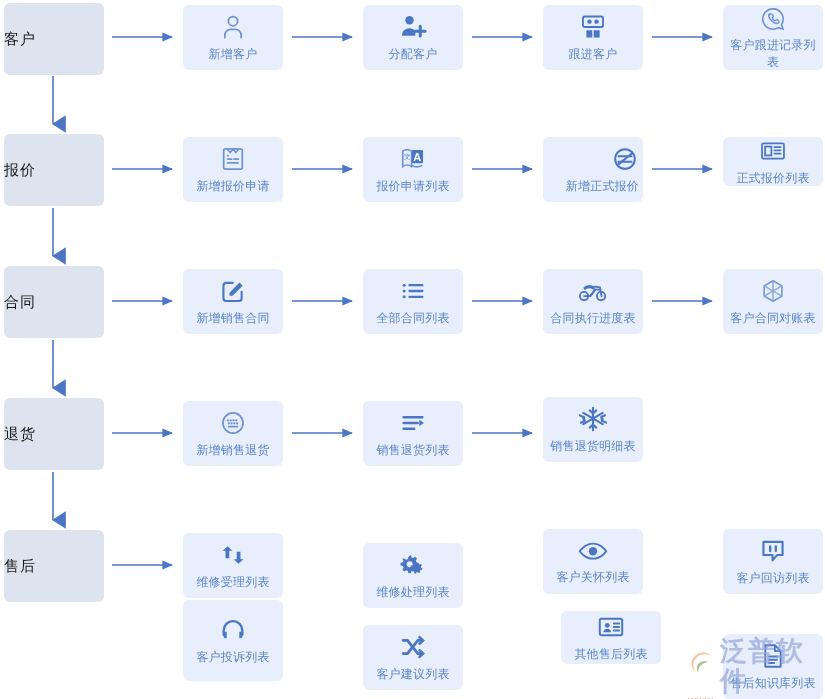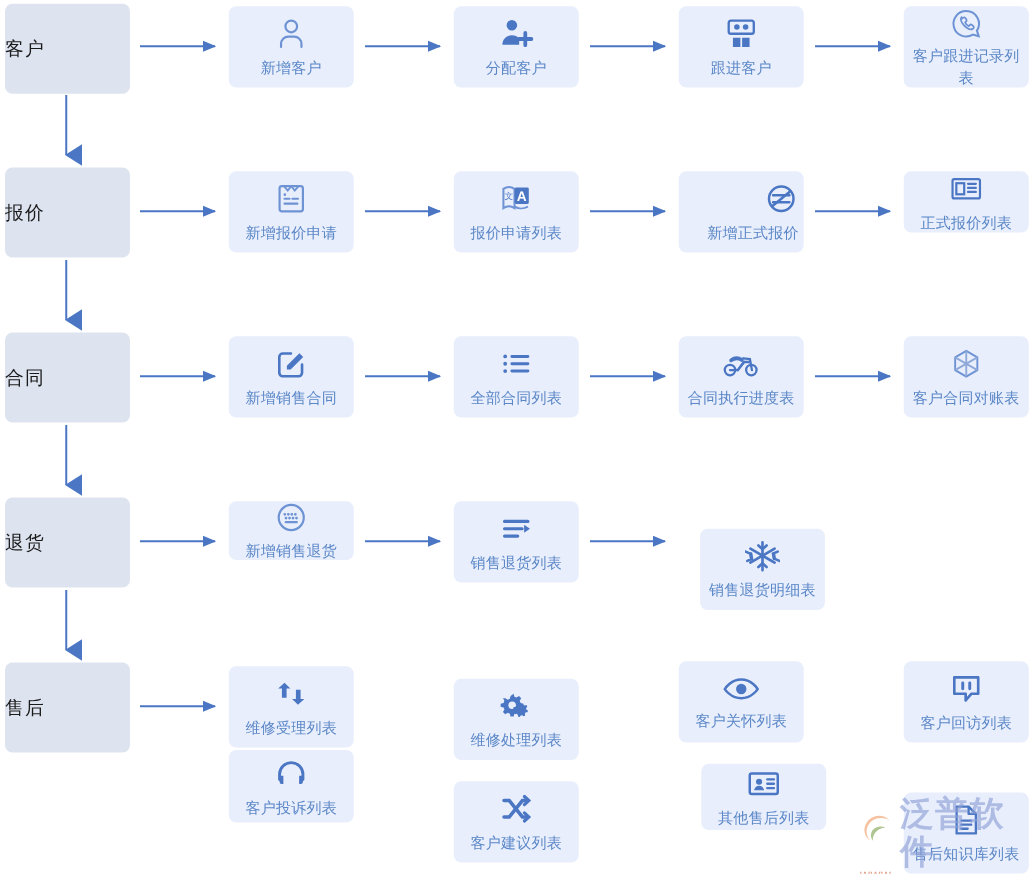--- a/index.html
+++ b/index.html
@@ -267,42 +267,42 @@
         <circle cx="20" cy="16.4" r="3.6"></circle>
         <path d="M5.2 16.4h5.4l4.2-5.6h4" stroke-linecap="round"></path>
         <path d="M10.6 16.4l4.4-5.6" stroke-linecap="round"></path>
         <path d="M6 9.6c2.2-1.6 5-1.8 7.4-.2" stroke-width="2.6" stroke-linecap="round"></path>
         <path d="M14.4 8.2l4.6.6 1.4 7.6" stroke-linecap="round"></path>
       </svg>
     </span>
     <span class="lbl">合同执行进度表</span>
   </div>
 
-  <div class="card" style="left:183px;top:401px;height:47px;">
+  <div class="card" style="left:183px;top:401px;height:65px;">
     <span class="ico">
       <svg width="28" height="28" viewBox="0 0 24 24" fill="none" stroke="#6e93d4" stroke-width="1.5">
         <circle cx="12" cy="12" r="8.6"></circle>
         <path d="M7.6 9.8h.01M10 9.8h.01M12.4 9.8h.01M14.8 9.8h.01M8.4 12.4h.01M10.8 12.4h.01M13.2 12.4h.01M15.6 12.4h.01" stroke-width="1.9" stroke-linecap="round"></path>
         <path d="M8.2 15.2h7.6" stroke-linecap="round" stroke-width="1.5"></path>
       </svg>
     </span>
     <span class="lbl">新增销售退货</span>
   </div>
 
   <div class="card" style="left:363px;top:401px;height:65px;">
     <span class="ico">
       <svg width="28" height="28" viewBox="0 0 24 24" stroke="#4a76c4" stroke-width="2.2" stroke-linecap="round" fill="none">
         <path d="M4 7h16M4 12h12M4 17h9"></path>
         <path d="M17.4 9.2l4 2.8-4 2.8z" fill="#4a76c4" stroke="none"></path>
       </svg>
     </span>
     <span class="lbl">销售退货列表</span>
   </div>
 
-  <div class="card" style="left:543px;top:423px;height:65px;margin-left:17px;">
+  <div class="card" style="left:543px;top:397px;height:65px;">
     <span class="ico">
       <svg width="28" height="28" viewBox="0 0 24 24" stroke="#4a76c4" stroke-width="1.8" stroke-linecap="round" fill="none">
         <path d="M12 2.4v19.2M3.7 6.8l16.6 9.6M20.3 6.8L3.7 16.4"></path>
         <path d="M9.2 4.6L12 7.2l2.8-2.6M9.2 19.4L12 16.8l2.8 2.6"></path>
         <path d="M4.2 10.2l.6 3.6-3.2 1.4M19.8 13.8l-.6-3.6 3.2-1.4"></path>
         <path d="M4.2 13.8l-.6-3.6-3.2-1.4M19.8 10.2l.6 3.6 3.2 1.4"></path>
       </svg>
     </span>
     <span class="lbl">销售退货明细表</span>
   </div>
@@ -310,21 +310,21 @@
   <div class="card" style="left:183px;top:533px;height:65px;">
     <span class="ico">
       <svg width="28" height="28" viewBox="0 0 24 24" fill="#4a76c4">
         <path d="M7.4 4.4l4 4h-2.6v6.4H5.6V8.4H3z"></path>
         <path d="M16.6 19.6l-4-4h2.6V9.2h3.2v6.4H21z"></path>
       </svg>
     </span>
     <span class="lbl">维修受理列表</span>
   </div>
 
-  <div class="card" style="left:183px;top:600px;height:58px;">
+  <div class="card" style="left:183px;top:600px;height:81px;">
     <span class="ico">
       <svg width="28" height="28" viewBox="0 0 24 24" fill="none" stroke="#4a76c4" stroke-width="2">
         <path d="M4 16v-3.6a8 8 0 0 1 16 0V16" stroke-linecap="round"></path>
         <path d="M4 13.4h2.6V19H5.4A1.4 1.4 0 0 1 4 17.6z" fill="#4a76c4" stroke="none"></path>
         <path d="M20 13.4h-2.6V19h1.2a1.4 1.4 0 0 0 1.4-1.4z" fill="#4a76c4" stroke="none"></path>
       </svg>
     </span>
     <span class="lbl">客户投诉列表</span>
   </div>
 

